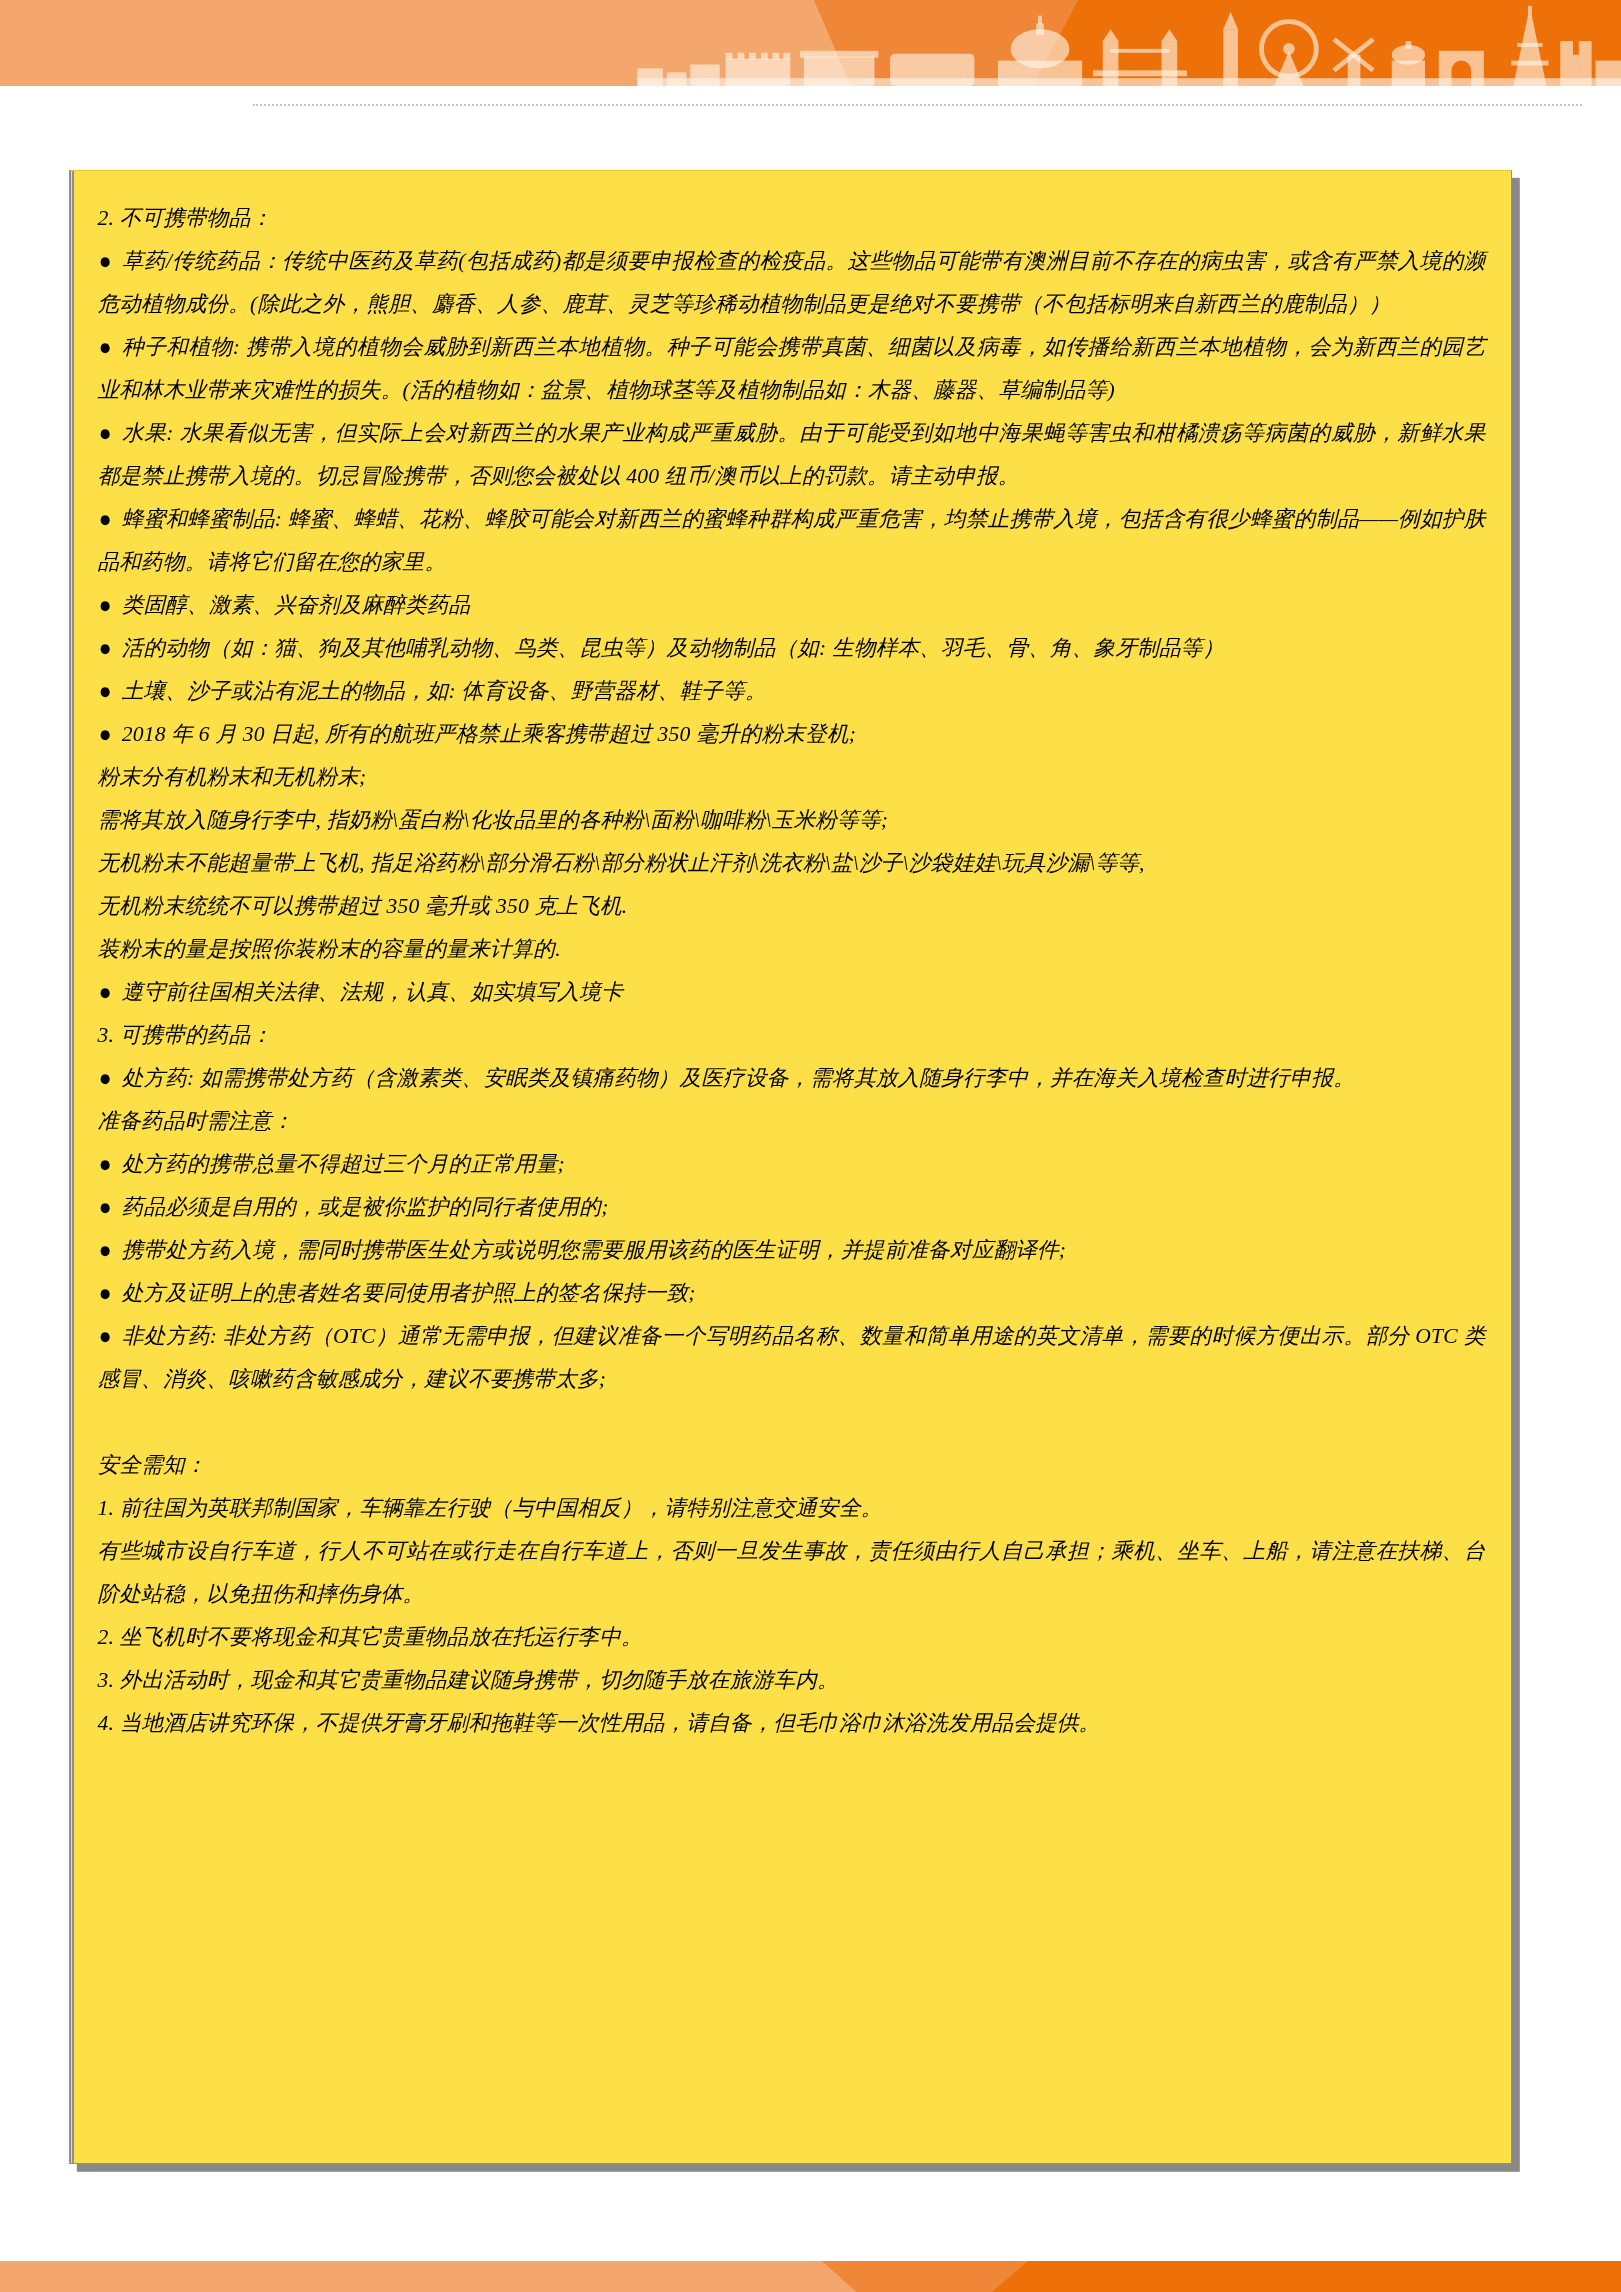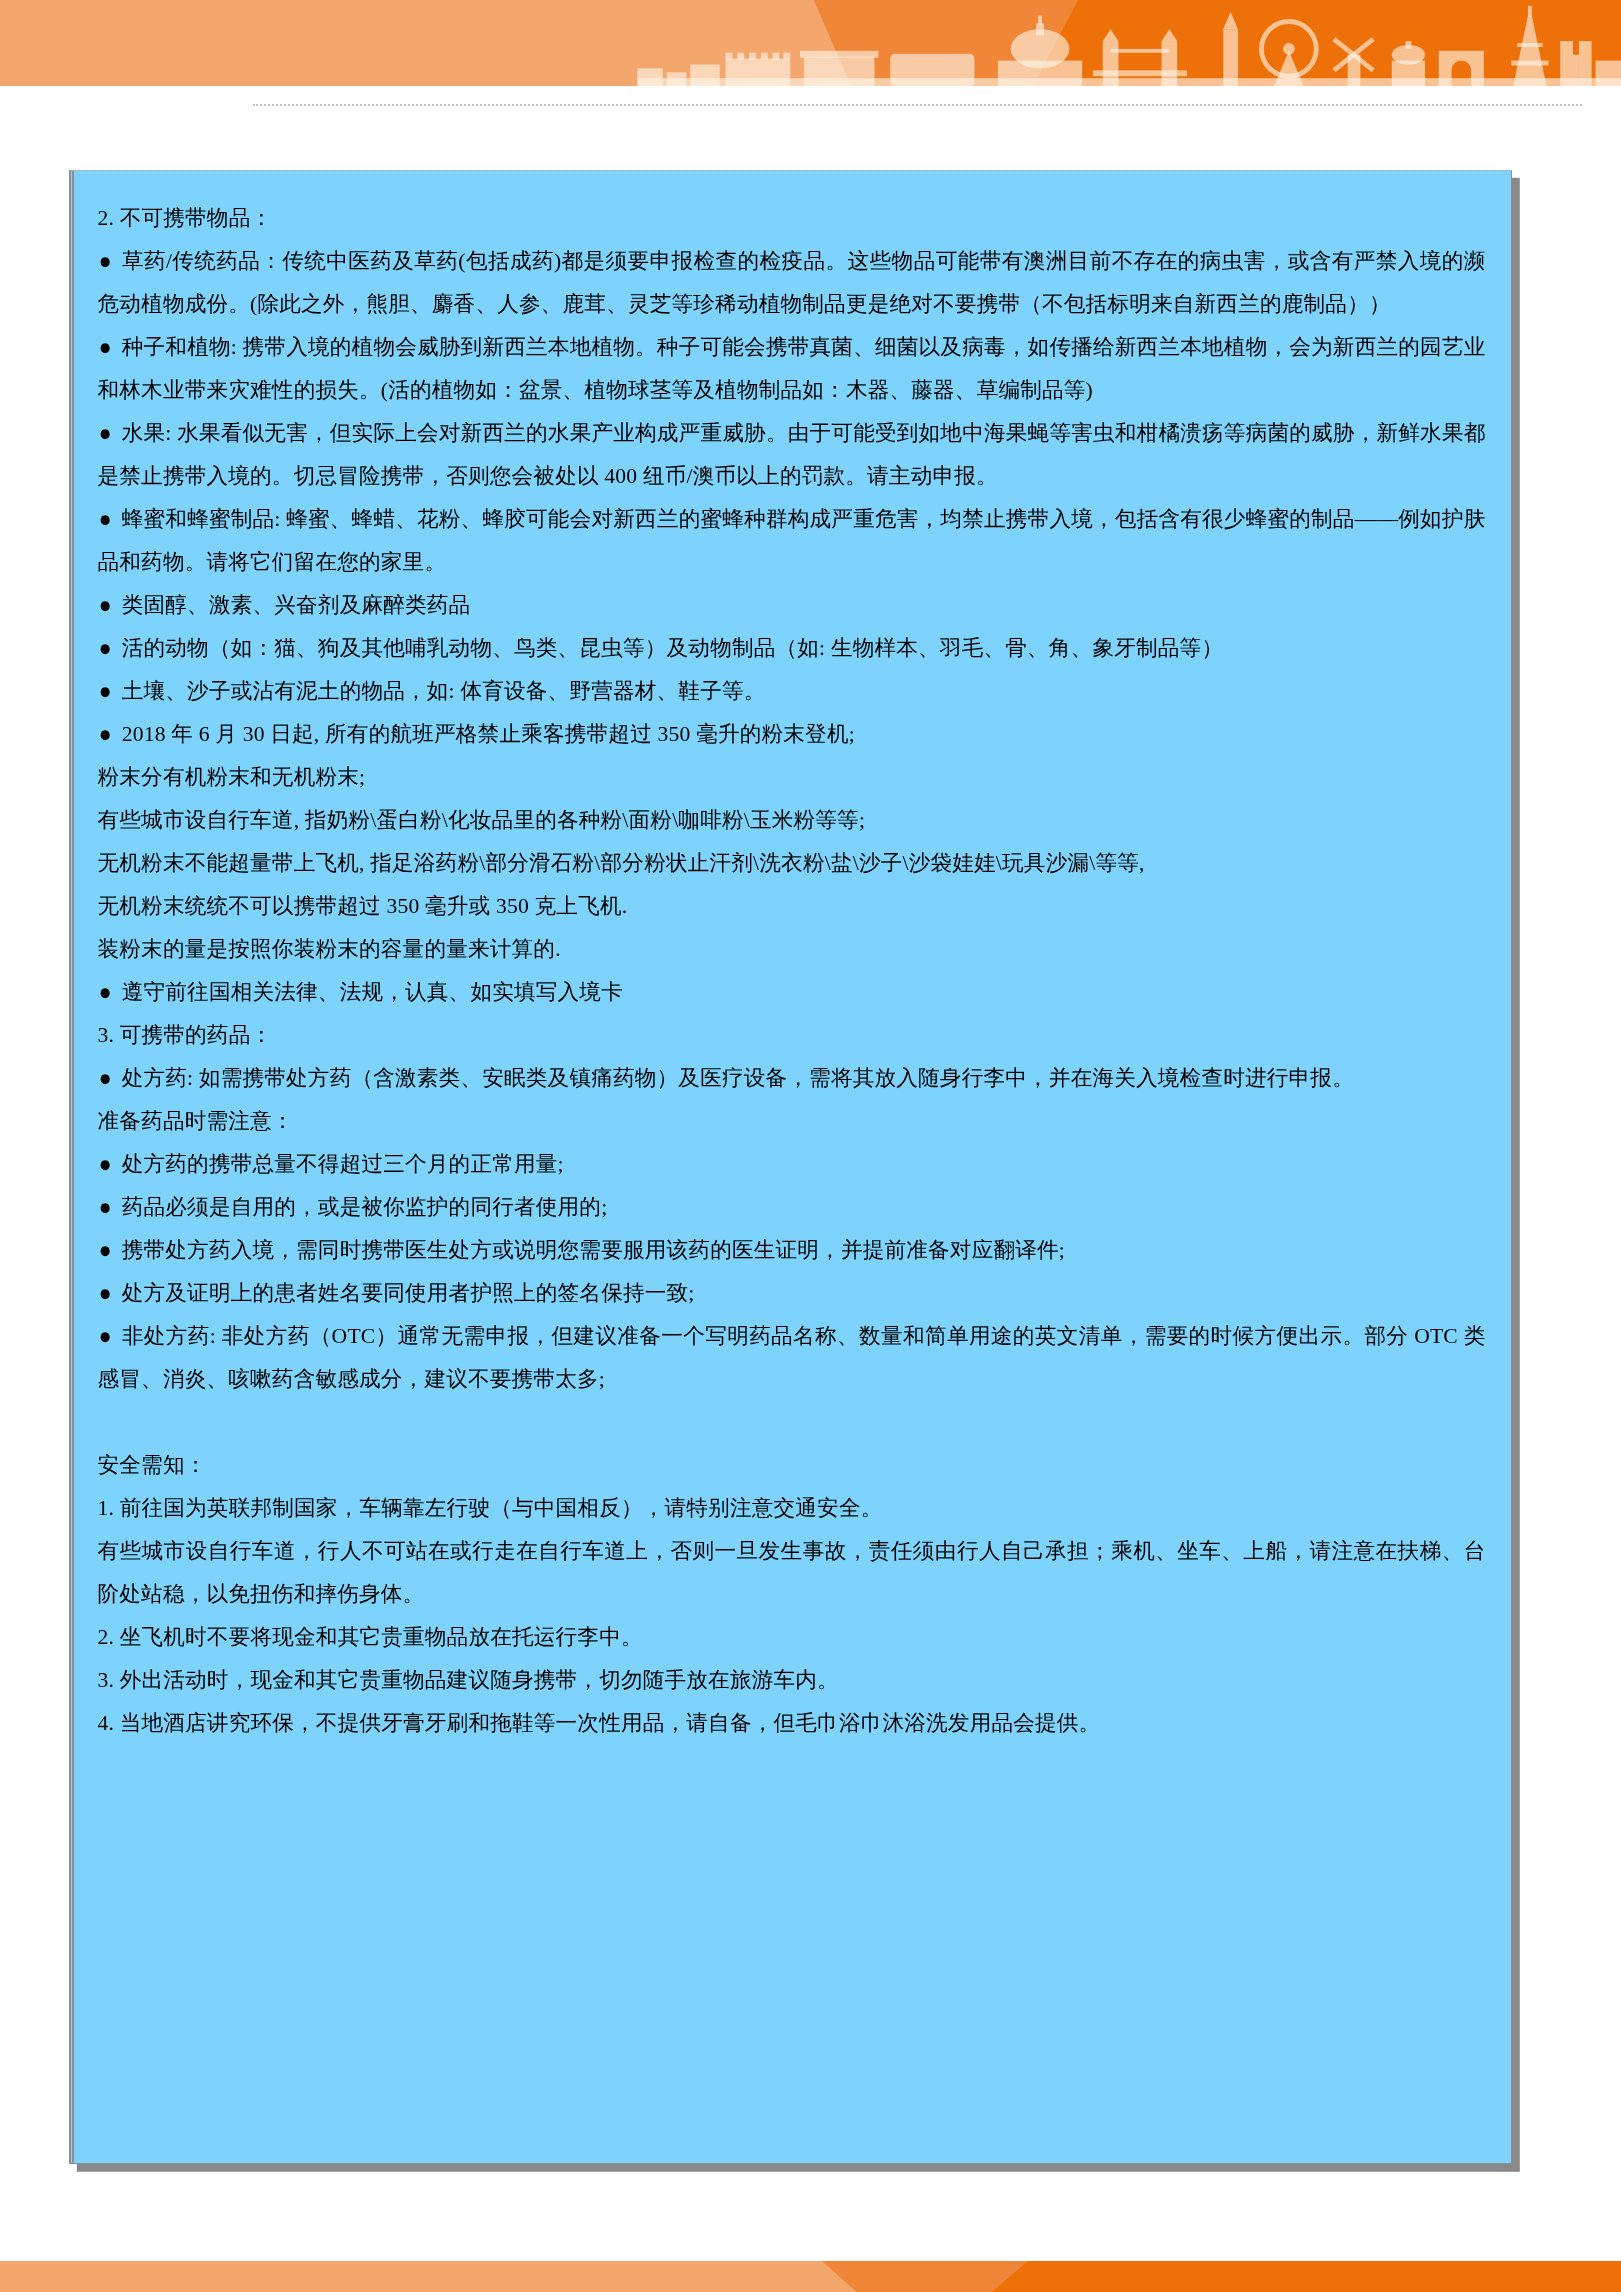--- a/index.html
+++ b/index.html
@@ -52,27 +52,28 @@
     top: 104px; left: 253px; width: 1329px;
     border-top: 2px dotted var(--dotted-rule, #c4c4c4);
   }
 
   
   .doc-box {
     position: absolute;
     left: 69px; top: 170px;
     width: 1443px; height: 1994px;
     box-sizing: border-box;
-    background: #7dd3fc;
+    background: #fde047;
     border: 1px solid var(--box-border, #8f8f8f);
     border-left: 5.9px double var(--box-border, #8f8f8f);
     border-top: 1px dotted #a9a9a9;
     box-shadow: 7.8px 7.8px 0 var(--box-shadow, #898989);
     padding: 25.5px 25.5px 0 23.5px;
     overflow: hidden;
+    font-style: italic;
   }
   .doc-text p {
     margin: 0;
     font-size: 21.6px;
     line-height: 43px;
     color: var(--text, #000000);
     text-align: justify;
     letter-spacing: 0.2px;
   }
   .doc-text p.blank { height: 43px; }
@@ -180,21 +181,21 @@
         <p>2. 不可携带物品：</p>
         <p><span class="bullet">●</span>草药/传统药品：传统中医药及草药(包括成药)都是须要申报检查的检疫品。这些物品可能带有澳洲目前不存在的病虫害，或含有严禁入境的濒危动植物成份。(除此之外，熊胆、麝香、人参、鹿茸、灵芝等珍稀动植物制品更是绝对不要携带（不包括标明来自新西兰的鹿制品））</p>
         <p><span class="bullet">●</span>种子和植物: 携带入境的植物会威胁到新西兰本地植物。种子可能会携带真菌、细菌以及病毒，如传播给新西兰本地植物，会为新西兰的园艺业和林木业带来灾难性的损失。(活的植物如：盆景、植物球茎等及植物制品如：木器、藤器、草编制品等)</p>
         <p><span class="bullet">●</span>水果: 水果看似无害，但实际上会对新西兰的水果产业构成严重威胁。由于可能受到如地中海果蝇等害虫和柑橘溃疡等病菌的威胁，新鲜水果都是禁止携带入境的。切忌冒险携带，否则您会被处以 400 纽币/澳币以上的罚款。请主动申报。</p>
         <p><span class="bullet">●</span>蜂蜜和蜂蜜制品: 蜂蜜、蜂蜡、花粉、蜂胶可能会对新西兰的蜜蜂种群构成严重危害，均禁止携带入境，包括含有很少蜂蜜的制品——例如护肤品和药物。请将它们留在您的家里。</p>
         <p><span class="bullet">●</span>类固醇、激素、兴奋剂及麻醉类药品</p>
         <p><span class="bullet">●</span>活的动物（如：猫、狗及其他哺乳动物、鸟类、昆虫等）及动物制品（如: 生物样本、羽毛、骨、角、象牙制品等）</p>
         <p><span class="bullet">●</span>土壤、沙子或沾有泥土的物品，如: 体育设备、野营器材、鞋子等。</p>
         <p><span class="bullet">●</span>2018 年 6 月 30 日起, 所有的航班严格禁止乘客携带超过 350 毫升的粉末登机;</p>
         <p>粉末分有机粉末和无机粉末;</p>
-        <p>有些城市设自行车道, 指奶粉\蛋白粉\化妆品里的各种粉\面粉\咖啡粉\玉米粉等等;</p>
+        <p>需将其放入随身行李中, 指奶粉\蛋白粉\化妆品里的各种粉\面粉\咖啡粉\玉米粉等等;</p>
         <p>无机粉末不能超量带上飞机, 指足浴药粉\部分滑石粉\部分粉状止汗剂\洗衣粉\盐\沙子\沙袋娃娃\玩具沙漏\等等,</p>
         <p>无机粉末统统不可以携带超过 350 毫升或 350 克上飞机.</p>
         <p>装粉末的量是按照你装粉末的容量的量来计算的.</p>
         <p><span class="bullet">●</span>遵守前往国相关法律、法规，认真、如实填写入境卡</p>
         <p>3.  可携带的药品：</p>
         <p><span class="bullet">●</span>处方药: 如需携带处方药（含激素类、安眠类及镇痛药物）及医疗设备，需将其放入随身行李中，并在海关入境检查时进行申报。</p>
         <p>准备药品时需注意：</p>
         <p><span class="bullet">●</span>处方药的携带总量不得超过三个月的正常用量;</p>
         <p><span class="bullet">●</span>药品必须是自用的，或是被你监护的同行者使用的;</p>
         <p><span class="bullet">●</span>携带处方药入境，需同时携带医生处方或说明您需要服用该药的医生证明，并提前准备对应翻译件;</p>

